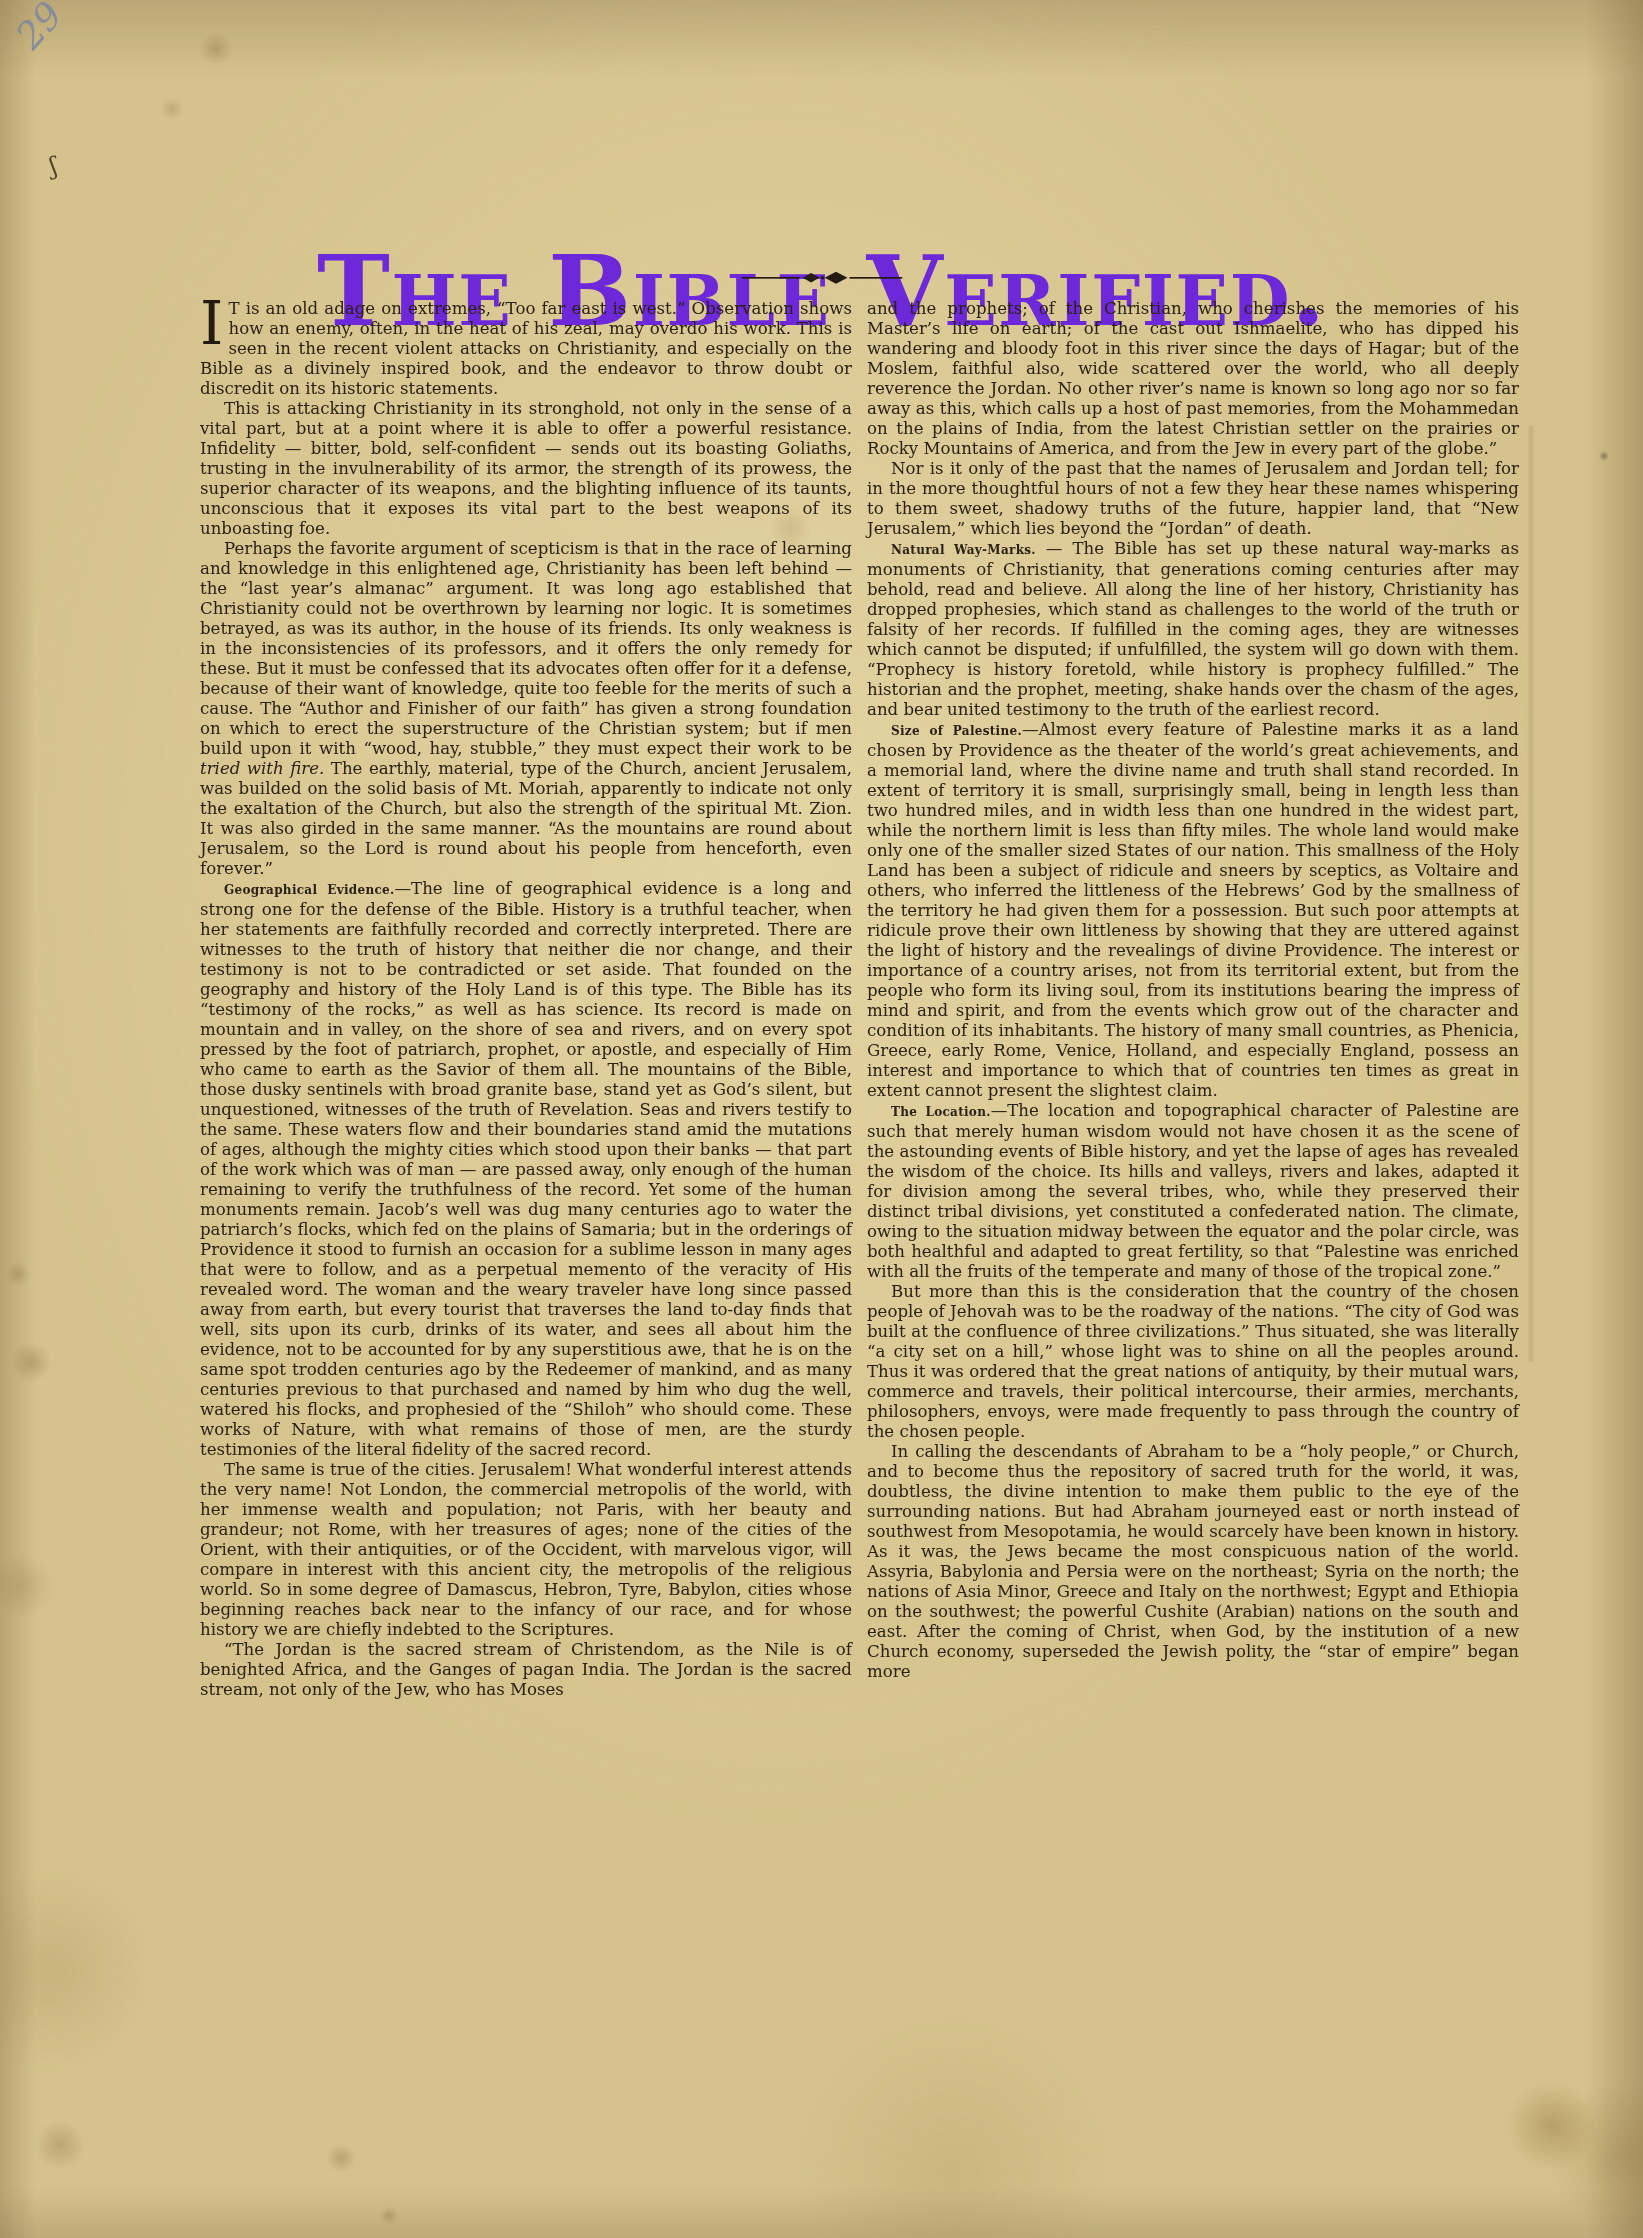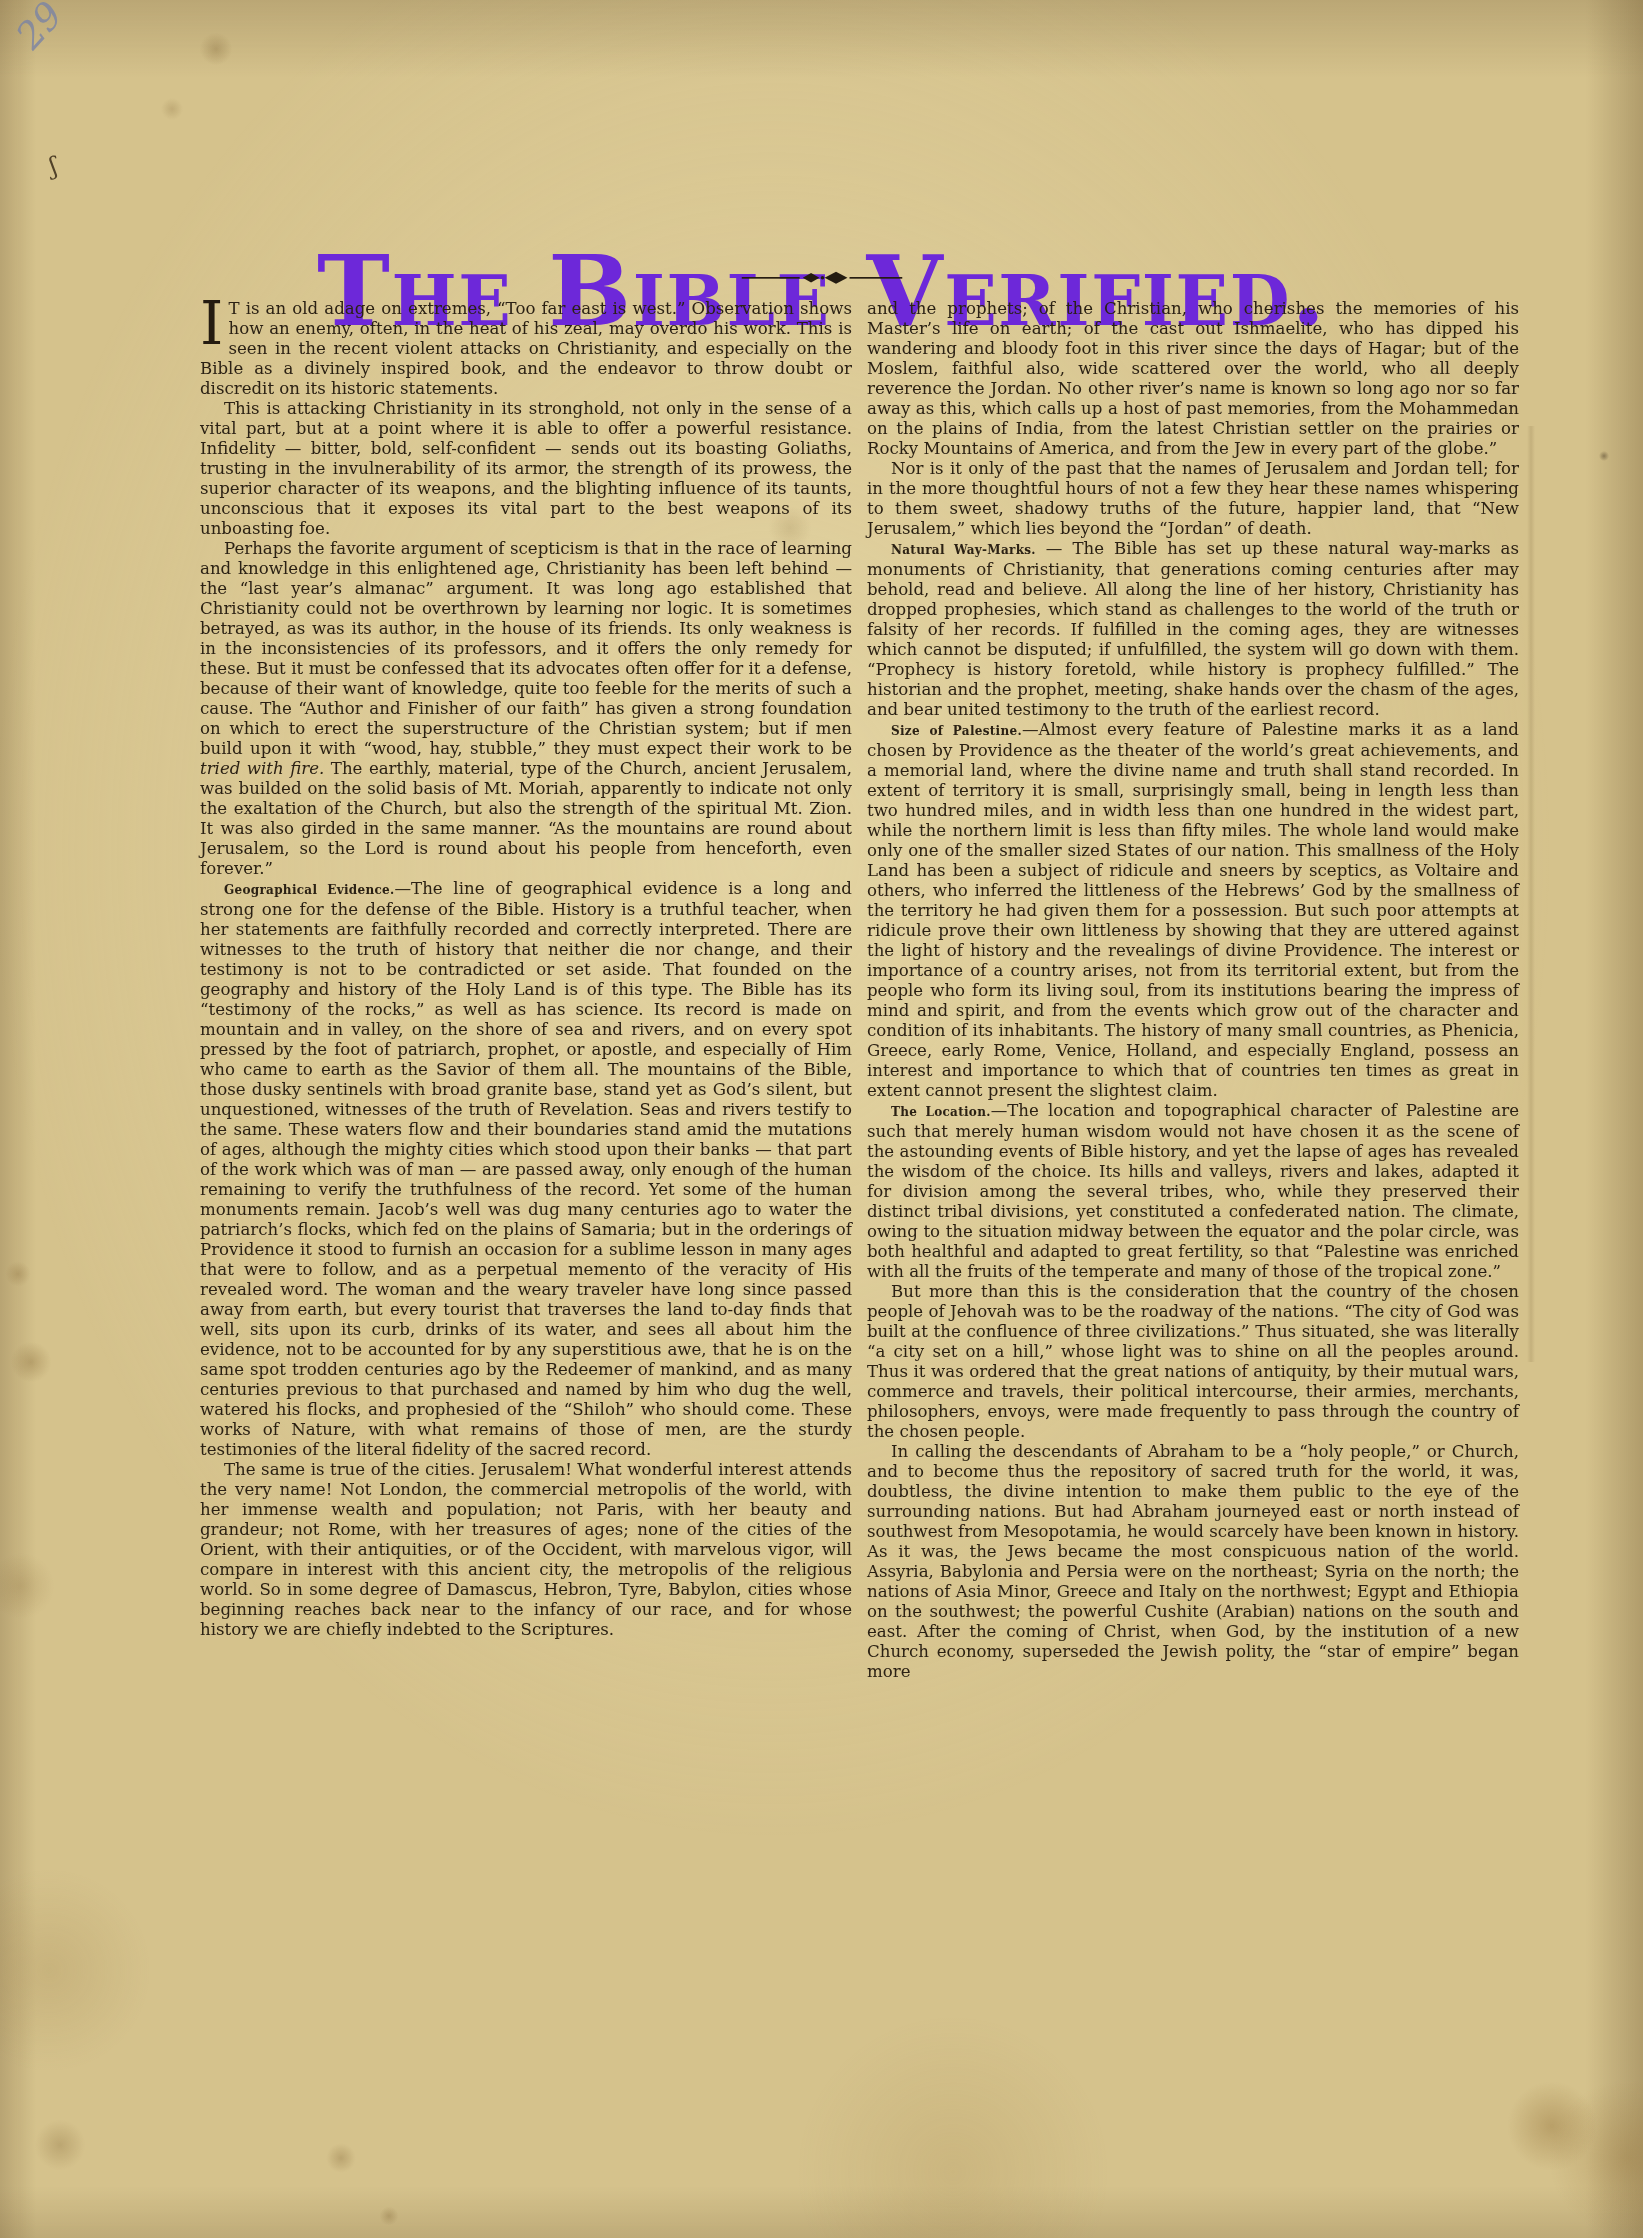--- a/index.html
+++ b/index.html
@@ -95,20 +95,21 @@
     <rect x="208" y="13.5" width="102" height="3.2" fill="#241b10"></rect>
   </svg>
 </div>
 
 <div class="col col-left">
     <p class="para"><span class="dropcap">I</span><span>T is an old adage on extremes, “Too far east is west.” Observation shows how an enemy, often, in the heat of his zeal, may overdo his work. This is seen in the recent violent attacks on Christianity, and especially on the Bible as a divinely inspired book, and the endeavor to throw doubt or discredit on its historic statements.</span></p>
     <p class="para indent"><span>This is attacking Christianity in its stronghold, not only in the sense of a vital part, but at a point where it is able to offer a powerful resistance. Infidelity — bitter, bold, self-confident — sends out its boasting Goliaths, trusting in the invulnerability of its armor, the strength of its prowess, the superior character of its weapons, and the blighting influence of its taunts, unconscious that it exposes its vital part to the best weapons of its unboasting foe.</span></p>
     <p class="para indent"><span>Perhaps the favorite argument of scepticism is that in the race of learning and knowledge in this enlightened age, Christianity has been left behind — the “last year’s almanac” argument. It was long ago established that Christianity could not be overthrown by learning nor logic. It is sometimes betrayed, as was its author, in the house of its friends. Its only weakness is in the inconsistencies of its professors, and it offers the only remedy for these. But it must be confessed that its advocates often offer for it a defense, because of their want of knowledge, quite too feeble for the merits of such a cause. The “Author and Finisher of our faith” has given a strong foundation on which to erect the superstructure of the Christian system; but if men build upon it with “wood, hay, stubble,” they must expect their work to be </span><span class="ital">tried with fire.</span><span> The earthly, material, type of the Church, ancient Jerusalem, was builded on the solid basis of Mt. Moriah, apparently to indicate not only the exaltation of the Church, but also the strength of the spiritual Mt. Zion. It was also girded in the same manner. “As the mountains are round about Jerusalem, so the Lord is round about his people from henceforth, even forever.”</span></p>
     <p class="para indent"><span class="run-head">Geographical Evidence.</span><span>—The line of geographical evidence is a long and strong one for the defense of the Bible. History is a truthful teacher, when her statements are faithfully recorded and correctly interpreted. There are witnesses to the truth of history that neither die nor change, and their testimony is not to be contradicted or set aside. That founded on the geography and history of the Holy Land is of this type. The Bible has its “testimony of the rocks,” as well as has science. Its record is made on mountain and in valley, on the shore of sea and rivers, and on every spot pressed by the foot of patriarch, prophet, or apostle, and especially of Him who came to earth as the Savior of them all. The mountains of the Bible, those dusky sentinels with broad granite base, stand yet as God’s silent, but unquestioned, witnesses of the truth of Revelation. Seas and rivers testify to the same. These waters flow and their boundaries stand amid the mutations of ages, although the mighty cities which stood upon their banks — that part of the work which was of man — are passed away, only enough of the human remaining to verify the truthfulness of the record. Yet some of the human monuments remain. Jacob’s well was dug many centuries ago to water the patriarch’s flocks, which fed on the plains of Samaria; but in the orderings of Providence it stood to furnish an occasion for a sublime lesson in many ages that were to follow, and as a perpetual memento of the veracity of His revealed word. The woman and the weary traveler have long since passed away from earth, but every tourist that traverses the land to-day finds that well, sits upon its curb, drinks of its water, and sees all about him the evidence, not to be accounted for by any superstitious awe, that he is on the same spot trodden centuries ago by the Redeemer of mankind, and as many centuries previous to that purchased and named by him who dug the well, watered his flocks, and prophesied of the “Shiloh” who should come. These works of Nature, with what remains of those of men, are the sturdy testimonies of the literal fidelity of the sacred record.</span></p>
     <p class="para indent"><span>The same is true of the cities. Jerusalem! What wonderful interest attends the very name! Not London, the commercial metropolis of the world, with her immense wealth and population; not Paris, with her beauty and grandeur; not Rome, with her treasures of ages; none of the cities of the Orient, with their antiquities, or of the Occident, with marvelous vigor, will compare in interest with this ancient city, the metropolis of the religious world. So in some degree of Damascus, Hebron, Tyre, Babylon, cities whose beginning reaches back near to the infancy of our race, and for whose history we are chiefly indebted to the Scriptures.</span></p>
+    <p class="para indent"><span>“The Jordan is the sacred stream of Christendom, as the Nile is of benighted Africa, and the Ganges of pagan India. The Jordan is the sacred stream, not only of the Jew, who has Moses</span></p>
   </div>
 <div class="col col-right">
     <p class="para"><span>and the prophets; of the Christian, who cherishes the memories of his Master’s life on earth; of the cast out Ishmaelite, who has dipped his wandering and bloody foot in this river since the days of Hagar; but of the Moslem, faithful also, wide scattered over the world, who all deeply reverence the Jordan. No other river’s name is known so long ago nor so far away as this, which calls up a host of past memories, from the Mohammedan on the plains of India, from the latest Christian settler on the prairies or Rocky Mountains of America, and from the Jew in every part of the globe.”</span></p>
     <p class="para indent"><span>Nor is it only of the past that the names of Jerusalem and Jordan tell; for in the more thoughtful hours of not a few they hear these names whispering to them sweet, shadowy truths of the future, happier land, that “New Jerusalem,” which lies beyond the “Jordan” of death.</span></p>
     <p class="para indent"><span class="run-head">Natural Way-Marks.</span><span> — The Bible has set up these natural way-marks as monuments of Christianity, that generations coming centuries after may behold, read and believe. All along the line of her history, Christianity has dropped prophesies, which stand as challenges to the world of the truth or falsity of her records. If fulfilled in the coming ages, they are witnesses which cannot be disputed; if unfulfilled, the system will go down with them. “Prophecy is history foretold, while history is prophecy fulfilled.” The historian and the prophet, meeting, shake hands over the chasm of the ages, and bear united testimony to the truth of the earliest record.</span></p>
     <p class="para indent"><span class="run-head">Size of Palestine.</span><span>—Almost every feature of Palestine marks it as a land chosen by Providence as the theater of the world’s great achievements, and a memorial land, where the divine name and truth shall stand recorded. In extent of territory it is small, surprisingly small, being in length less than two hundred miles, and in width less than one hundred in the widest part, while the northern limit is less than fifty miles. The whole land would make only one of the smaller sized States of our nation. This smallness of the Holy Land has been a subject of ridicule and sneers by sceptics, as Voltaire and others, who inferred the littleness of the Hebrews’ God by the smallness of the territory he had given them for a possession. But such poor attempts at ridicule prove their own littleness by showing that they are uttered against the light of history and the revealings of divine Providence. The interest or importance of a country arises, not from its territorial extent, but from the people who form its living soul, from its institutions bearing the impress of mind and spirit, and from the events which grow out of the character and condition of its inhabitants. The history of many small countries, as Phenicia, Greece, early Rome, Venice, Holland, and especially England, possess an interest and importance to which that of countries ten times as great in extent cannot present the slightest claim.</span></p>
     <p class="para indent"><span class="run-head">The Location.</span><span>—The location and topographical character of Palestine are such that merely human wisdom would not have chosen it as the scene of the astounding events of Bible history, and yet the lapse of ages has revealed the wisdom of the choice. Its hills and valleys, rivers and lakes, adapted it for division among the several tribes, who, while they preserved their distinct tribal divisions, yet constituted a confederated nation. The climate, owing to the situation midway between the equator and the polar circle, was both healthful and adapted to great fertility, so that “Palestine was enriched with all the fruits of the temperate and many of those of the tropical zone.”</span></p>
     <p class="para indent"><span>But more than this is the consideration that the country of the chosen people of Jehovah was to be the roadway of the nations. “The city of God was built at the confluence of three civilizations.” Thus situated, she was literally “a city set on a hill,” whose light was to shine on all the peoples around. Thus it was ordered that the great nations of antiquity, by their mutual wars, commerce and travels, their political intercourse, their armies, merchants, philosophers, envoys, were made frequently to pass through the country of the chosen people.</span></p>
     <p class="para indent"><span>In calling the descendants of Abraham to be a “holy people,” or Church, and to become thus the repository of sacred truth for the world, it was, doubtless, the divine intention to make them public to the eye of the surrounding nations. But had Abraham journeyed east or north instead of southwest from Mesopotamia, he would scarcely have been known in history. As it was, the Jews became the most conspicuous nation of the world. Assyria, Babylonia and Persia were on the northeast; Syria on the north; the nations of Asia Minor, Greece and Italy on the northwest; Egypt and Ethiopia on the southwest; the powerful Cushite (Arabian) nations on the south and east. After the coming of Christ, when God, by the institution of a new Church economy, superseded the Jewish polity, the “star of empire” began more</span></p>
   </div>

